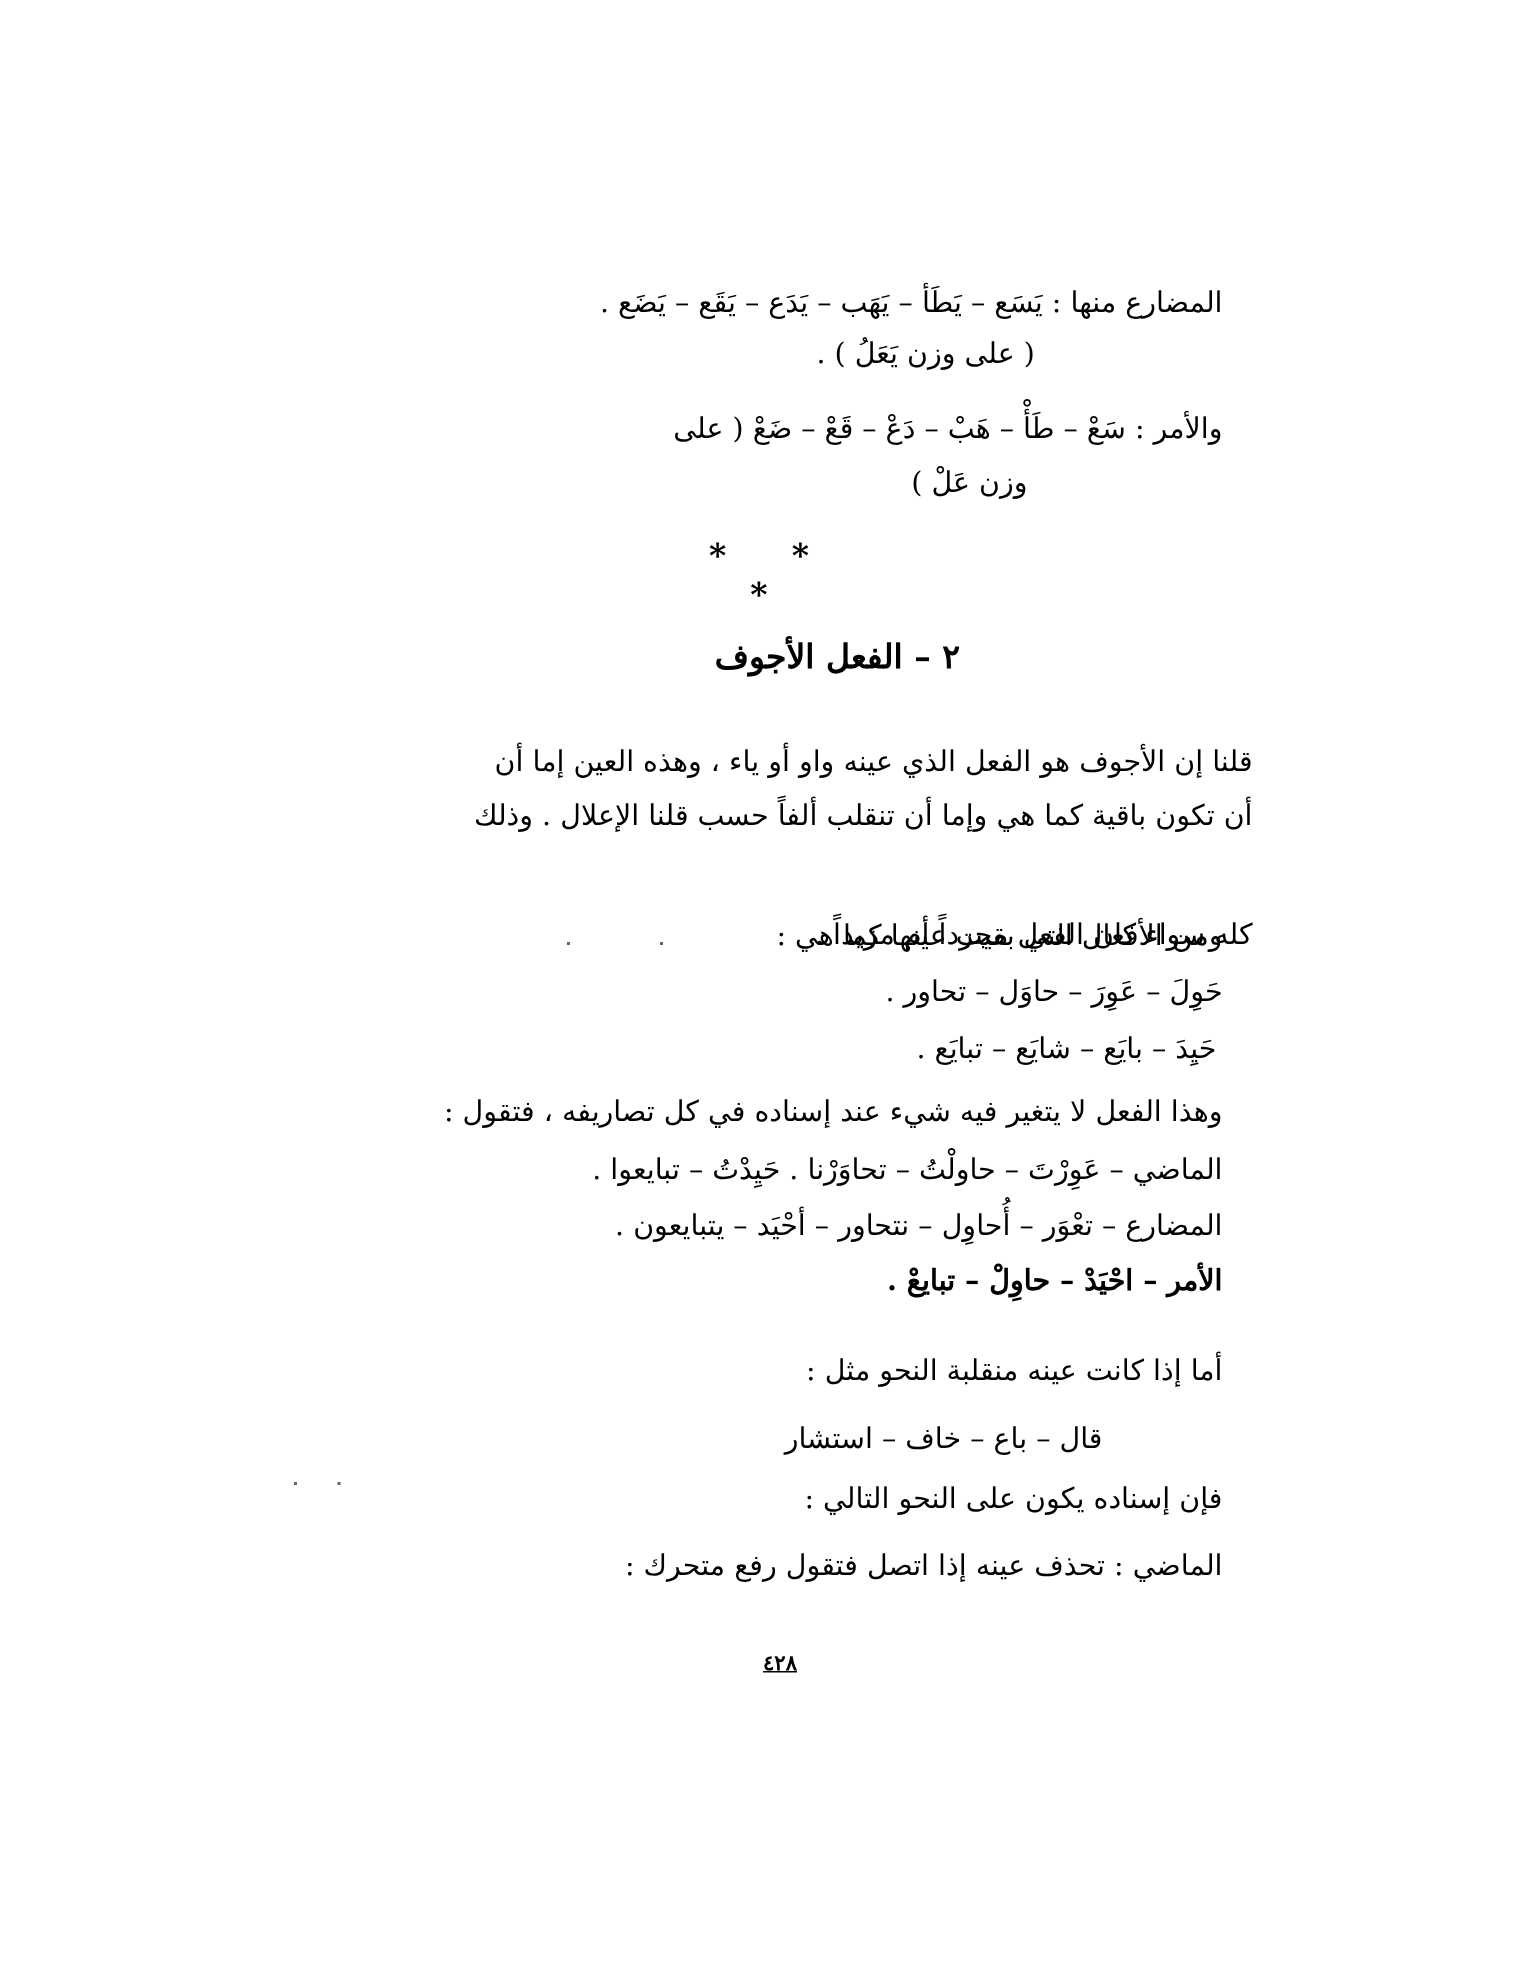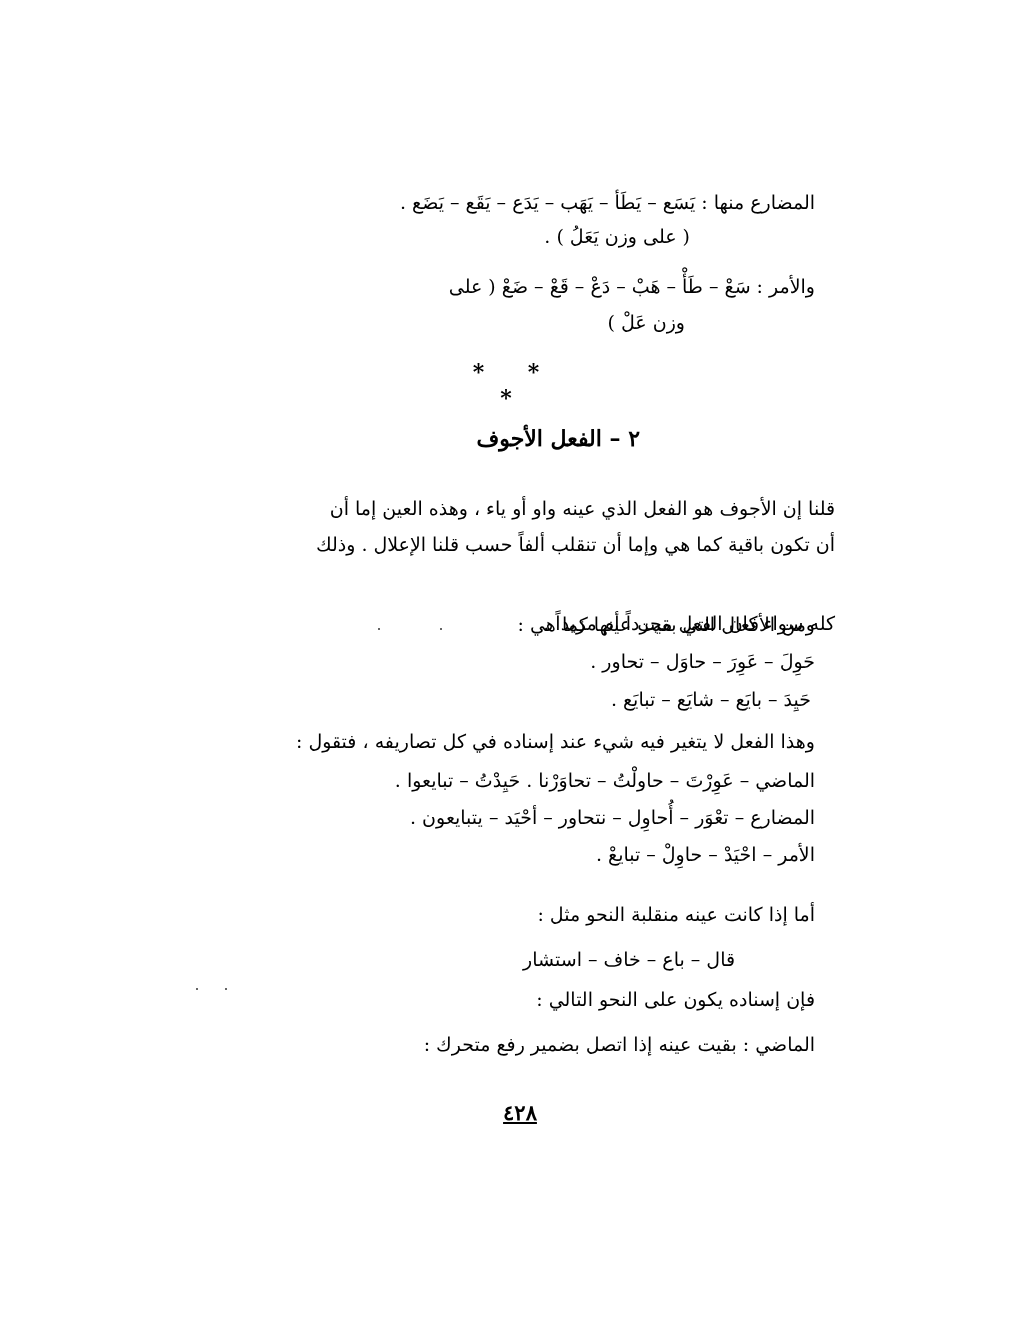--- a/index.html
+++ b/index.html
@@ -5,21 +5,21 @@
     html, body { margin: 0; padding: 0; background: #ffffff; }
     body { width: 1020px; height: 1320px; position: relative; overflow: hidden;
            font-family: "DejaVu Serif", "Liberation Serif", serif; color: #000; }
     .line { position: absolute; direction: rtl; text-align: right; white-space: nowrap;
             font-size: 19px; line-height: 28px; }
     .stars { position: absolute; left: 470px; top: 358px; width: 90px; text-align: center;
              font-size: 22px; letter-spacing: 18px; font-weight: bold; direction: ltr; }
     .heading { position: absolute; left: 380px; top: 425px; width: 260px; text-align: right;
                direction: rtl; font-size: 22px; font-weight: bold; }
     .pagenum { position: absolute; left: 490px; top: 1100px; width: 60px; text-align: center;
-               font-size: 21px; font-weight: bold; text-decoration: underline; }
+               font-size: 14px; font-weight: bold; text-decoration: underline; }
     .speck { position: absolute; width: 2px; height: 2px; background: #666; }
   </style>
 </head>
 <body>
 
 <div>
 
   <div class="line" style="right:205px; top:188px;">المضارع منها : يَسَع – يَطَأ – يَهَب – يَدَع – يَقَع – يَضَع .</div>
   <div class="line" style="right:330px; top:222px;">( على وزن يَعَلُ ) .</div>
   <div class="line" style="right:205px; top:272px;">والأمر   :  سَعْ – طَأْ – هَبْ – دَعْ – قَعْ – ضَعْ ( على</div>
@@ -33,26 +33,26 @@
   <div class="line" style="right:185px; top:530px;">أن تكون باقية كما هي وإما أن تنقلب ألفاً حسب قلنا الإعلال . وذلك</div>
   <div class="line" style="right:185px; top:563px;margin-top:46px;">كله سواء كان الفعل مجرداً أم مزيداً .</div>
 
   <div class="line" style="right:205px; top:610px;">ومن الأفعال التي بقيت عينها كما هي :</div>
   <div class="line" style="right:205px; top:647px;">حَوِلَ – عَوِرَ – حاوَل – تحاور .</div>
   <div class="line" style="right:209px; top:685px;">حَيِدَ – بايَع – شايَع – تبايَع .</div>
 
   <div class="line" style="right:205px; top:727px;">وهذا الفعل لا يتغير فيه شيء عند إسناده في كل تصاريفه ، فتقول :</div>
   <div class="line" style="right:205px; top:766px;">الماضي – عَوِرْتَ – حاولْتُ – تحاوَرْنا . حَيِدْتُ – تبايعوا .</div>
   <div class="line" style="right:205px; top:803px;">المضارع – تعْوَر – أُحاوِل – نتحاور – أحْيَد – يتبايعون .</div>
-  <div class="line" style="right:205px; top:840px;">الأمر – احْيَدْ – حاوِلْ – تبايعْ .</div>
+  <div class="line" style="right:205px; top:840px;font-weight:bold;">الأمر – احْيَدْ – حاوِلْ – تبايعْ .</div>
 
   <div class="line" style="right:205px; top:900px;">أما إذا كانت عينه منقلبة النحو مثل :</div>
   <div class="line" style="right:285px; top:945px;">قال – باع – خاف – استشار</div>
   <div class="line" style="right:205px; top:985px;">فإن إسناده يكون على النحو التالي :</div>
-  <div class="line" style="right:205px; top:1030px;">الماضي : بقيت عينه إذا اتصل بضمير رفع متحرك :</div>
+  <div class="line" style="right:205px; top:1030px;">الماضي : تحذف عينه إذا اتصل فتقول رفع متحرك :</div>
 
   <div class="pagenum">٤٢٨</div>
 
   <div class="speck" style="left:378px; top:628px;"></div>
   <div class="speck" style="left:440px; top:628px;"></div>
   <div class="speck" style="left:196px; top:988px;"></div>
   <div class="speck" style="left:225px; top:988px;"></div>
 </div>
 
 </body></html>

